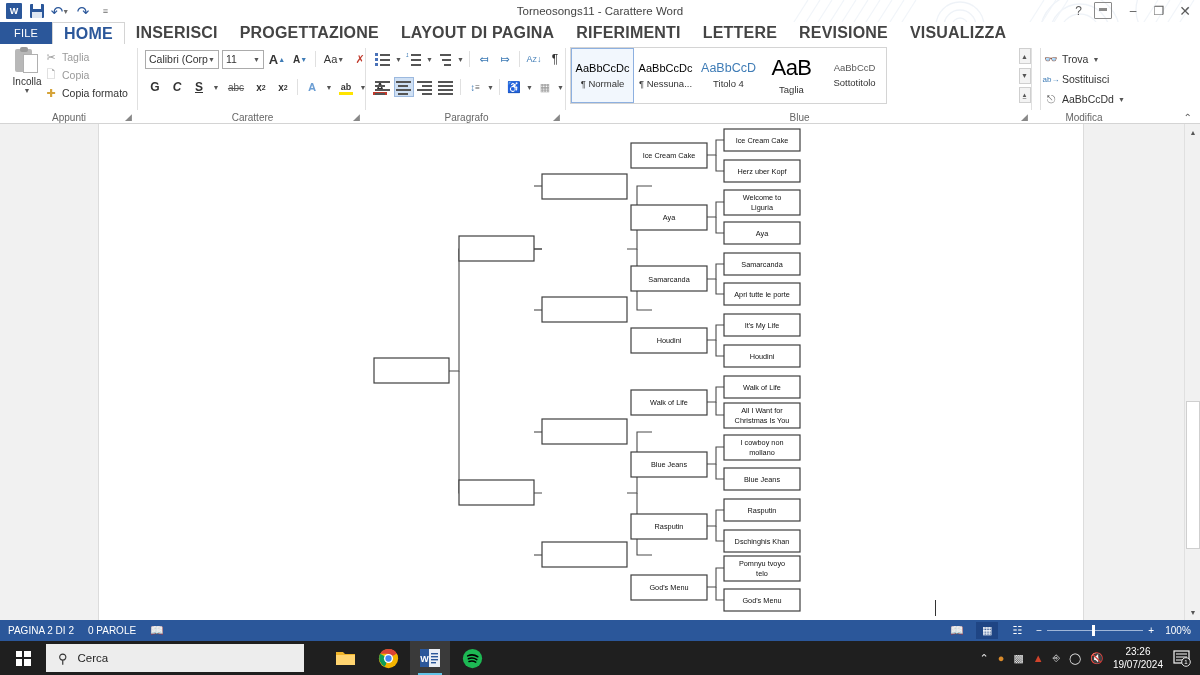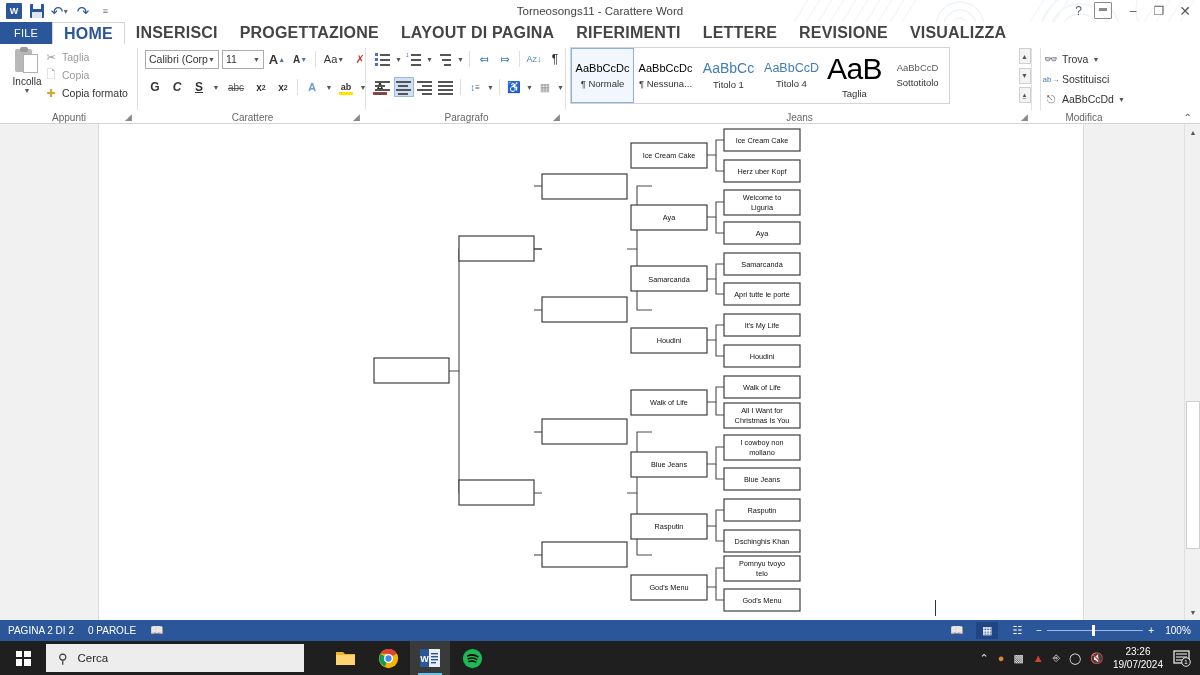--- a/index.html
+++ b/index.html
@@ -148,21 +148,21 @@
   }
   .style-item {
     width: 63px; height: 55px; display:flex; flex-direction:column; align-items:center; justify-content:center;
     border: 1px solid transparent; position:relative;
   }
   .style-item.active { border: 1px solid #8db0e0; background:#f2f7fd; }
   .style-prev { font-size: 11px; color:#000; line-height: 1.1; white-space:nowrap; overflow:hidden; width:61px; text-align:center;}
   .style-prev.blue { color:#3f7cb6; }
   .style-prev.t1 { font-size: 14px; }
   .style-prev.t2 { font-size: 12.5px; }
-  .style-prev.big { font-size: 30px; color:#000; letter-spacing:-.5px;}
+  .style-prev.big { font-size: 22px; color:#000; letter-spacing:-.5px;}
   .style-prev.sm { font-size: 9.5px; color:#595959; }
   .style-prev.em { font-size: 10px; color:#595959; font-style:italic; font-weight:bold;}
   .style-name { font-size: 9.5px; color:#333; margin-top: 3px; white-space:nowrap; }
   .style-scroll {
     position:absolute; right: 1px; top: 4px; width: 13px; height: 55px;
     display:flex; flex-direction:column; justify-content:space-between; align-items:center;
   }
   .ss-btn { width:12px; height:16px; border:1px solid #cfcfcf; background:#f3f3f3; font-size:7px; color:#555;
             display:flex; align-items:center; justify-content:center;}
 
@@ -498,42 +498,38 @@
       <div class="style-gallery">
         <div class="style-item active">
           <div class="style-prev">AaBbCcDc</div>
           <div class="style-name">¶ Normale</div>
         </div>
         <div class="style-item">
           <div class="style-prev">AaBbCcDc</div>
           <div class="style-name">¶ Nessuna...</div>
         </div>
         <div class="style-item">
-          <div class="style-prev blue t1">AaBbCc</div>
-          <div class="style-name">Titolo 1</div>
-        </div>
-        <div class="style-item">
           <div class="style-prev blue t2">AaBbCcD</div>
           <div class="style-name">Titolo 4</div>
         </div>
         <div class="style-item">
           <div class="style-prev big">AaB</div>
           <div class="style-name">Taglia</div>
         </div>
         <div class="style-item">
           <div class="style-prev sm">AaBbCcD</div>
           <div class="style-name">Sottotitolo</div>
         </div>
       </div>
       <div class="style-scroll">
         <div class="ss-btn">▲</div>
         <div class="ss-btn">▼</div>
         <div class="ss-btn">▴̲</div>
       </div>
-      <div class="group-label">Jeans</div>
+      <div class="group-label">Blue</div>
       <div class="dlg-launcher" style="right:4px">◢</div>
       <div class="group-sep" style="right:0"></div>
     </div>
 
     <div class="group" id="g-mod">
       <div class="mod-items">
         <div class="mod-item">
           <span class="mini-ico" style="color:#4a4a4a">👓</span>
           <span>Trova</span>
           <span class="ccaret">▼</span>

